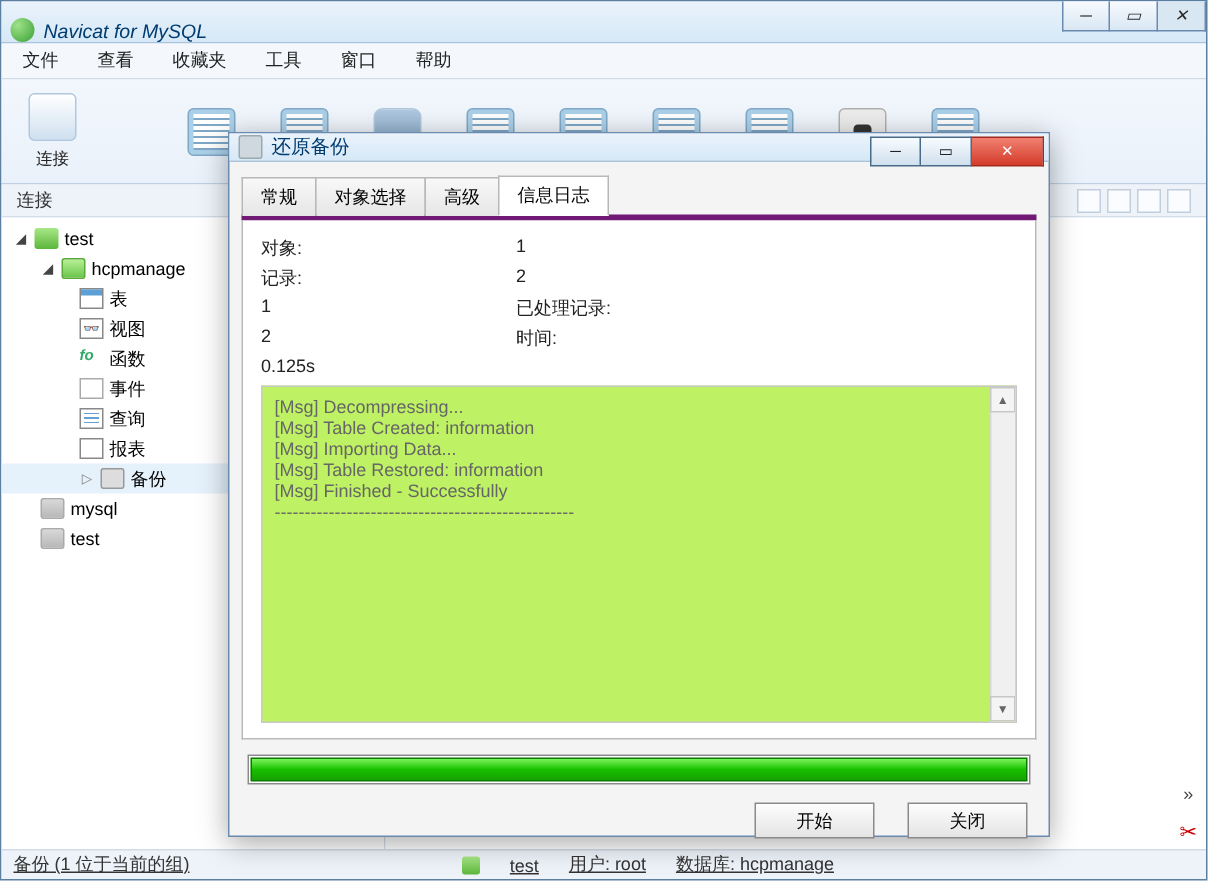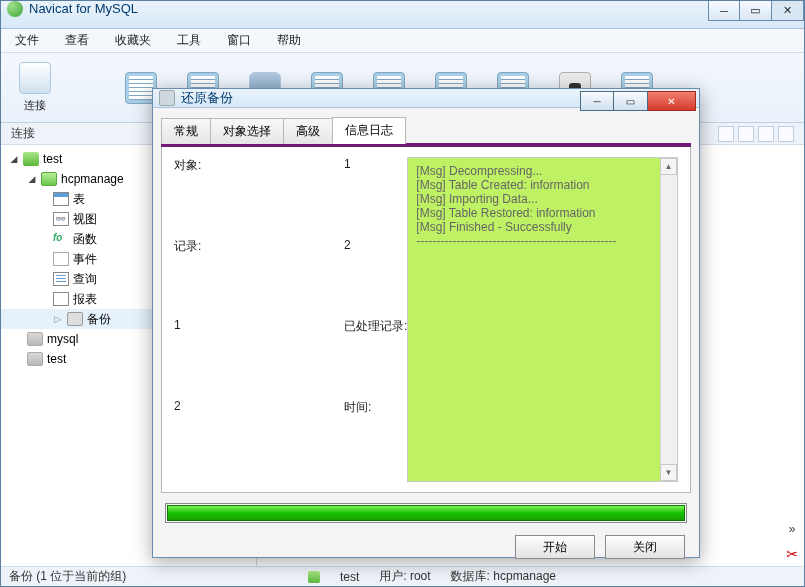--- a/index.html
+++ b/index.html
@@ -1,20 +1,20 @@
 <!DOCTYPE html>
 <html><head>
 <meta charset="utf-8">
 <style>
 * { box-sizing: border-box; margin: 0; padding: 0; font-family: "Microsoft YaHei", "Segoe UI", Tahoma, sans-serif; font-size: 12px; }
 body { background: #fff; width: 805px; height: 587px; overflow: hidden; position: relative; }
 
 
 .main-window { width: 805px; height: 587px; border: 1px solid #5a7fa0; background: #fff; position: relative; }
-.titlebar { height: 28px; background: linear-gradient(#eaf3fb, #d6e8f7); display: flex; align-items: flex-start; padding: 0 6px; border-bottom: 1px solid #a9c4da; }
+.titlebar { height: 28px; background: linear-gradient(#eaf3fb, #d6e8f7); display: flex; align-items: flex-end; padding: 0 6px; border-bottom: 1px solid #a9c4da; font-style: italic; }
 .titlebar .app-icon { width: 16px; height: 16px; background: radial-gradient(circle at 30% 30%, #9ee28a, #3aa035); border-radius: 50%; margin-right: 6px; }
 .titlebar .title { color: #003b6f; font-size: 13px; }
 .win-controls { position: absolute; right: 0; top: 0; display: flex; }
 .win-btn { width: 32px; height: 20px; border: 1px solid #6a8bb0; border-top: none; display: flex; align-items: center; justify-content: center; background: linear-gradient(#f7fbff,#d9e7f3); color: #2a2a2a; font-size: 11px; }
 .win-btn.close { background: #d9e7f3; }
 .win-btn + .win-btn { border-left: none; }
 
 .menubar { height: 24px; display: flex; align-items: center; gap: 26px; padding: 0 14px; background: #f4f8fd; border-bottom: 1px solid #d0dce8; color: #222; }
 .menubar span { }
 .toolbar { height: 70px; background: linear-gradient(#f3f7fd,#e9f1fa); border-bottom: 1px solid #c0d0e0; display: flex; align-items: center; padding: 0 10px; gap: 14px; }
@@ -50,51 +50,51 @@
 .report-icon { background:#fff;border:1px solid #888; }
 .backup-icon { background:#ddd;border:1px solid #999;border-radius:2px; }
 .grey-db { background: linear-gradient(#d8d8d8,#b8b8b8); border-radius: 2px; border:1px solid #aaa; }
 .indent1 { padding-left: 26px !important; }
 .indent2 { padding-left: 52px !important; }
 .tree li.selected { background: #e5f1fb; }
 .tree li.selected span.lbl { background: transparent; }
 
 .content { flex: 1; background: #fff; position: relative; }
 
-.statusbar { height: 20px; background: #eef3fa; border-top: 1px solid #d0dce8; display: flex; align-items: center; padding: 0 8px; font-size: 11px; color: #333; gap: 20px; }
+.statusbar { height: 20px; background: #eef3fa; border-top: 1px solid #d0dce8; display: flex; align-items: center; padding: 0 8px; font-size: 11px; color: #333; gap: 20px; text-decoration: underline; }
 .statusbar .sep { flex: 1; }
 
 
 .dialog { position: absolute; left: 152px; top: 88px; width: 548px; height: 470px; background: #f4f4f4; border: 1px solid #6a8bb0; box-shadow: 0 4px 18px rgba(0,0,0,.35); display: flex; flex-direction: column; }
 .dialog-titlebar { height: 28px; background: linear-gradient(#eaf3fb,#d6e8f7); display: flex; align-items: center; padding: 0 6px; position: relative; border-bottom: 1px solid #a9c4da; }
 .dialog-titlebar .d-icon { width:16px;height:16px;background:#cfd8df;border:1px solid #9aa;border-radius:2px;margin-right:6px; }
 .dialog-titlebar .d-title { color:#003b6f; font-size:13px; }
 .dialog-win-controls { position:absolute; right:3px; top:2px; display:flex; gap:0; }
 .dwin-btn { width: 34px; height: 20px; border:1px solid #4a6a8a; display:flex;align-items:center;justify-content:center; background: linear-gradient(#f7fbff,#d0e0ee); font-size:10px; color:#222; }
 .dwin-btn + .dwin-btn { border-left:none; }
 .dwin-btn.close { background: linear-gradient(#f08070,#d43b2a); color:#fff; width:48px; border-color:#a02a1d; }
 
 .tabhost { padding: 8px 8px 0 8px; }
 .tabs { display:flex; border-bottom: 4px solid #701a75; align-items: center; }
 .tab { padding: 4px 12px; border:1px solid #b8b8b8; border-bottom:none; background: linear-gradient(#f8f8f8,#e6e6e6); margin-right:-1px; position:relative; top:1px; font-size:12px; }
 .tab.active { background: #fff; border-bottom:1px solid #fff; }
-.tab-content { border:1px solid #b8b8b8; border-top:none; background:#fff; padding:10px 12px; height: 346px; display:flex; flex-direction:row; }
+.tab-content { border:1px solid #b8b8b8; border-top:none; background:#fff; padding:10px 12px; height: 346px; display:flex; flex-direction:column; }
 .info-grid { display:grid; grid-template-columns: 170px 1fr; row-gap: 3px; margin-bottom:6px; }
 .info-grid div { color:#222; }
 .log-area { flex:1; border:1px solid #c8c8c8; background:#bef264; padding:6px 8px; overflow:auto; font-size:12px; color:#666; position:relative; }
 .log-area .scroll-thumb { position:absolute; right:0; top:0; width:17px; height:100%; background:#f0f0f0; border-left:1px solid #d8d8d8; }
 .log-area .scroll-arrow { position:absolute; right:0; width:17px; height:17px; background:#f4f4f4; border:1px solid #c8c8c8; display:flex;align-items:center;justify-content:center; font-size:8px; color:#666; }
 .log-area .sa-up { top:0; }
 .log-area .sa-down { bottom:0; }
 
 .progress-wrap { padding: 10px 12px 0 12px; }
 .progress { height: 20px; border:1px solid #8a8a8a; background:#fff; padding:1px; }
 .progress-bar { height:100%; background: linear-gradient(#7cf45a,#17c100,#17a000); border:1px solid #0a7a00; }
 
-.dialog-buttons { display:flex; justify-content:flex-end; gap:10px; padding: 12px 14px; }
+.dialog-buttons { display:flex; justify-content:flex-end; gap:22px; padding: 12px 14px; }
 .dbtn { width: 80px; height: 24px; border:1px solid #8a8a8a; background: linear-gradient(#fdfdfd,#e4e4e4); font-size:12px; display:flex; align-items:center; justify-content:center; }
 
 .rt-icons { position:absolute; right:6px; bottom:24px; display:flex; flex-direction:column; gap:10px; align-items:center; }
 .rt-icons .chevrons { color:#444; font-size:12px; }
 </style>
 </head>
 <body>
 
 <div class="main-window">
   <div class="titlebar">
@@ -255,20 +255,21 @@
     <div class="tab-content">
       <div class="info-grid">
         <div>对象:</div>
         <div>1</div>
         <div>记录:</div>
         <div>2</div>
         <div>1</div>
         <div>已处理记录:</div>
         <div>2</div>
         <div>时间:</div>
+        <div>0.125s</div>
       </div>
       <div class="log-area">
         <div>[Msg] Decompressing...</div>
         <div>[Msg] Table Created: information</div>
         <div>[Msg] Importing Data...</div>
         <div>[Msg] Table Restored: information</div>
         <div>[Msg] Finished - Successfully</div>
         <div>--------------------------------------------------</div>
         <div class="scroll-thumb">
           <div class="scroll-arrow sa-up">▲</div>

